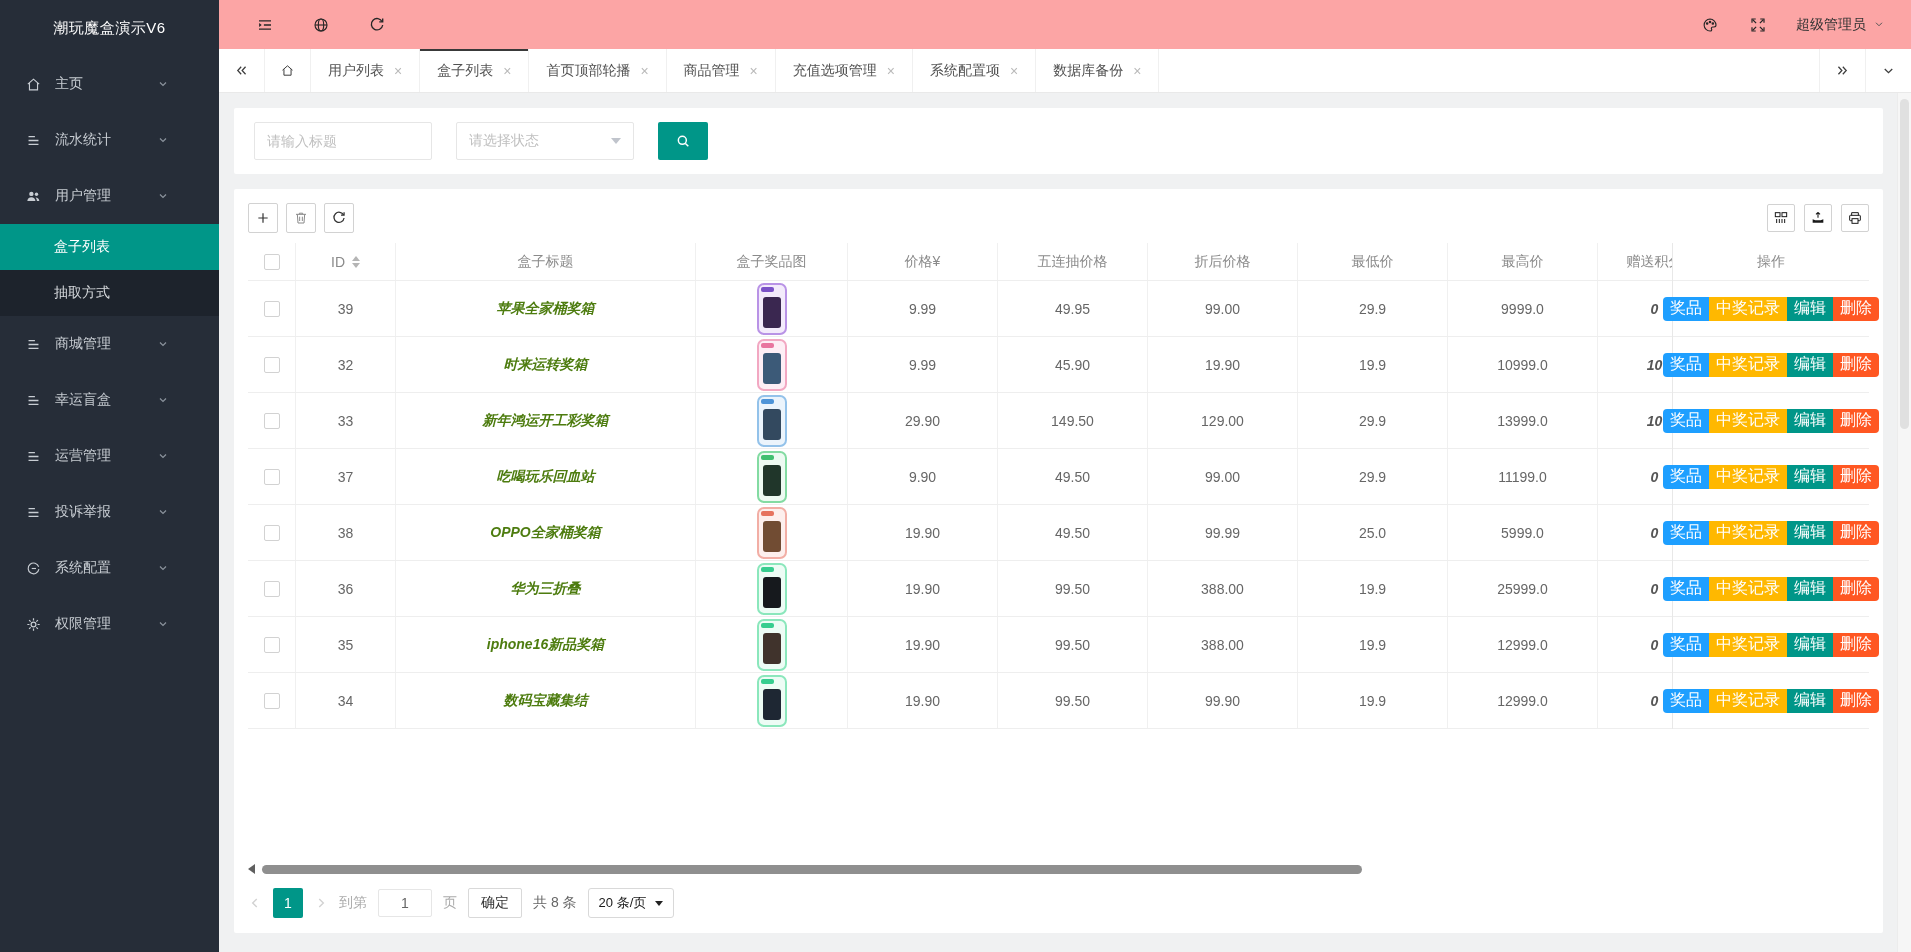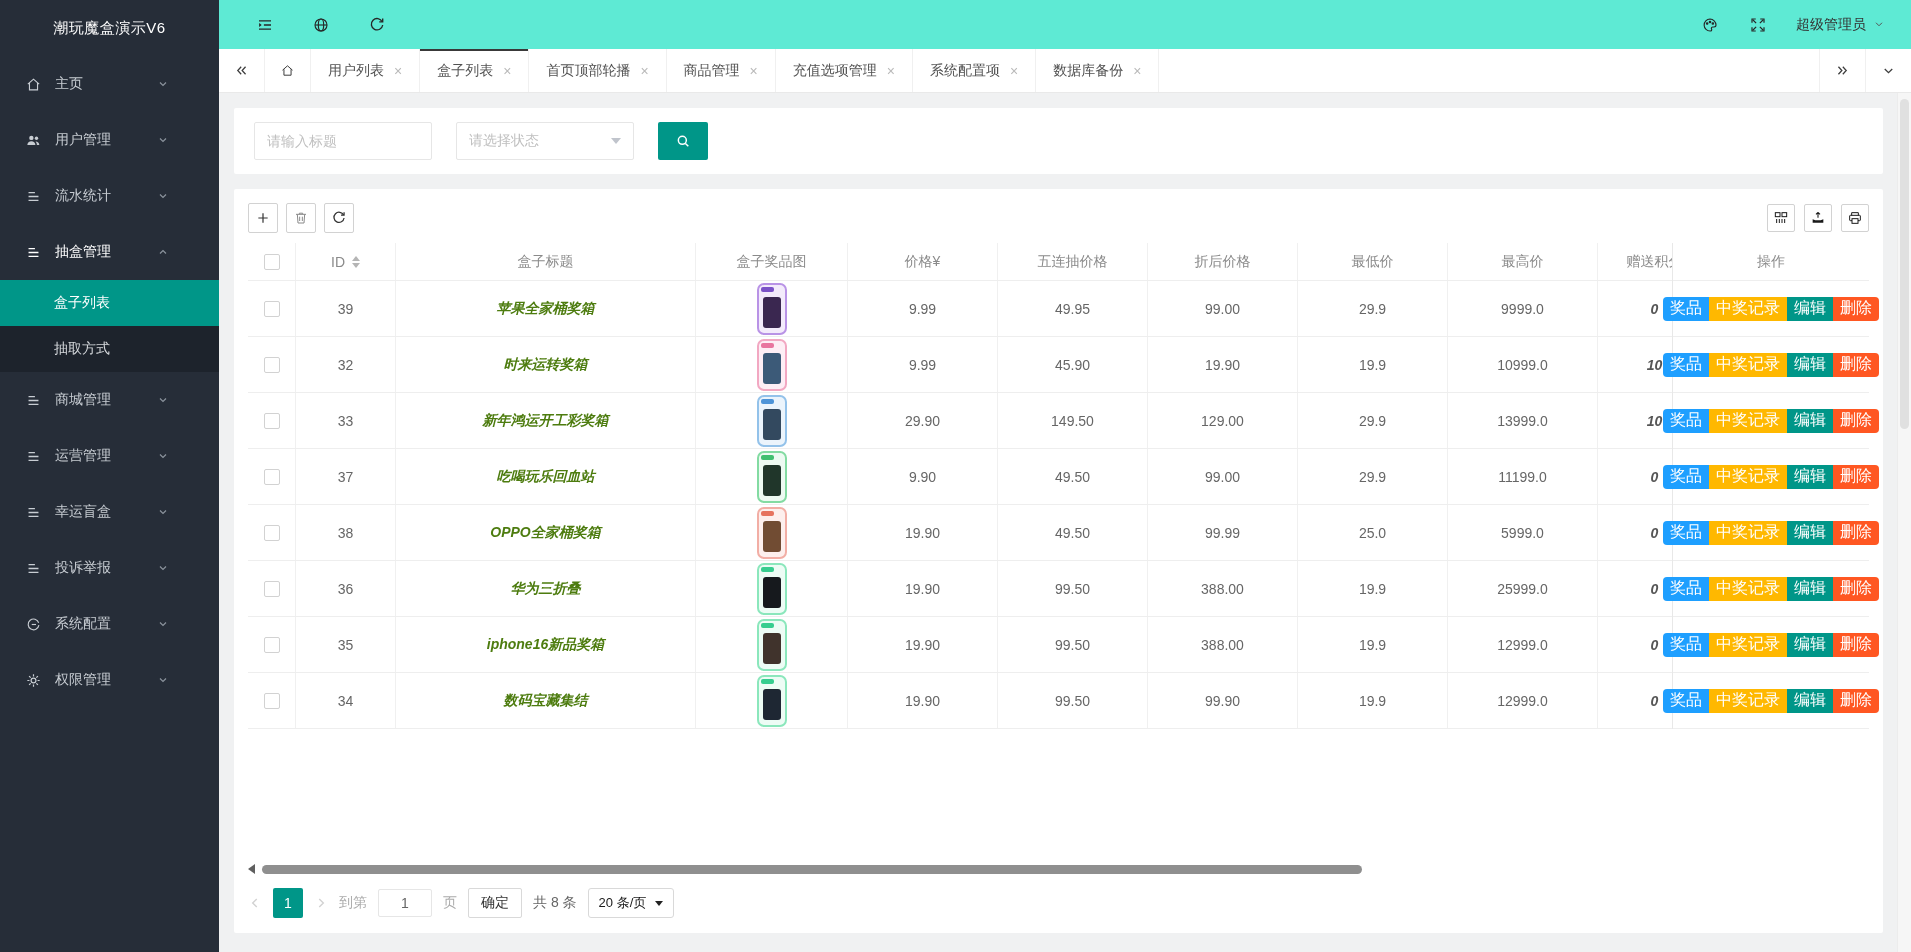--- a/index.html
+++ b/index.html
@@ -15,21 +15,21 @@
   .side-ico svg { width:17px; height:17px; }
   .side-caret { position:absolute; right:50px; display:inline-flex; color:#8b939d; }
   .side-caret svg { width:12px; height:12px; }
   .side-sub { background:#1d232c; }
   .side-sub-item { height:46px; display:flex; align-items:center; padding-left:54px; font-size:14px; color:#d5d8dc; cursor:pointer; }
   .side-sub-item.active { background:#009688; color:#fff; }
 
   
   .main { flex:1; display:flex; flex-direction:column; min-width:0; }
 
-  .topbar { height:49px; background:#5eead4; display:flex; align-items:center; padding:0 26px 0 18px; }
+  .topbar { height:49px; background:#fca5a5; display:flex; align-items:center; padding:0 26px 0 18px; }
   .top-ico { width:56px; height:49px; display:flex; align-items:center; justify-content:center; color:#262626; cursor:pointer; }
   .top-ico svg { width:18px; height:18px; }
   .topbar .spacer { flex:1; }
   .top-right { width:48px; }
   .user { display:flex; align-items:center; gap:7px; margin-left:14px; font-size:14px; color:#333; cursor:pointer; }
   .user svg { width:12px; height:12px; color:#555; }
 
   .tabbar { height:44px; background:#fff; border-bottom:1px solid #e9e9e9; display:flex; align-items:stretch; }
   .tab-ctrl { width:46px; display:flex; align-items:center; justify-content:center; border-right:1px solid #f0f0f0; color:#3d3d3d; cursor:pointer; }
   .tab-ctrl.bl { border-right:none; border-left:1px solid #f0f0f0; }
@@ -117,101 +117,88 @@
           </span>
           <span class="side-label">主页</span>
           <span class="side-caret">
             <svg viewBox="0 0 24 24" fill="none" stroke="currentColor" stroke-width="2.4">
               <path d="M6 9l6 6 6-6"></path>
             </svg>
           </span>
         </div>
         <div class="side-item">
           <span class="side-ico">
+            <svg viewBox="0 0 24 24" fill="none" stroke="currentColor" stroke-width="1.8">
+              <path d="M5 6.5h9M5 12h14M5 17.5h14"></path>
+            </svg>
+          </span>
+          <span class="side-label">流水统计</span>
+          <span class="side-caret">
+            <svg viewBox="0 0 24 24" fill="none" stroke="currentColor" stroke-width="2.4">
+              <path d="M6 9l6 6 6-6"></path>
+            </svg>
+          </span>
+        </div>
+        <div class="side-item">
+          <span class="side-ico">
             <svg viewBox="0 0 24 24" fill="currentColor" stroke="none">
               <circle cx="9" cy="8.3" r="3.1"></circle>
               <path d="M3.3 18.3c0-3.2 2.6-5.2 5.7-5.2s5.7 2 5.7 5.2z"></path>
               <circle cx="16.2" cy="8.8" r="2.4"></circle>
               <path d="M14.9 13.4c2.9.2 5.3 2 5.3 4.9h-3.4c0-2-.8-3.8-1.9-4.9z"></path>
             </svg>
           </span>
           <span class="side-label">用户管理</span>
           <span class="side-caret">
             <svg viewBox="0 0 24 24" fill="none" stroke="currentColor" stroke-width="2.4">
               <path d="M6 9l6 6 6-6"></path>
             </svg>
           </span>
         </div>
+        <div class="side-sub">
+          <div class="side-sub-item active">
+            <span>盒子列表</span>
+          </div>
+          <div class="side-sub-item">
+            <span>抽取方式</span>
+          </div>
+        </div>
         <div class="side-item">
           <span class="side-ico">
             <svg viewBox="0 0 24 24" fill="none" stroke="currentColor" stroke-width="1.8">
               <path d="M5 6.5h9M5 12h14M5 17.5h14"></path>
             </svg>
           </span>
-          <span class="side-label">流水统计</span>
+          <span class="side-label">商城管理</span>
           <span class="side-caret">
             <svg viewBox="0 0 24 24" fill="none" stroke="currentColor" stroke-width="2.4">
               <path d="M6 9l6 6 6-6"></path>
             </svg>
           </span>
-        </div>
-        <div class="side-item open">
-          <span class="side-ico">
-            <svg viewBox="0 0 24 24" fill="none" stroke="currentColor" stroke-width="1.8">
-              <path d="M5 6.5h9M5 12h14M5 17.5h14"></path>
-            </svg>
-          </span>
-          <span class="side-label">抽盒管理</span>
-          <span class="side-caret">
-            <svg viewBox="0 0 24 24" fill="none" stroke="currentColor" stroke-width="2.4">
-              <path d="M6 15l6-6 6 6"></path>
-            </svg>
-          </span>
-        </div>
-        <div class="side-sub">
-          <div class="side-sub-item active">
-            <span>盒子列表</span>
-          </div>
-          <div class="side-sub-item">
-            <span>抽取方式</span>
-          </div>
         </div>
         <div class="side-item">
           <span class="side-ico">
             <svg viewBox="0 0 24 24" fill="none" stroke="currentColor" stroke-width="1.8">
               <path d="M5 6.5h9M5 12h14M5 17.5h14"></path>
             </svg>
           </span>
-          <span class="side-label">商城管理</span>
+          <span class="side-label">幸运盲盒</span>
           <span class="side-caret">
             <svg viewBox="0 0 24 24" fill="none" stroke="currentColor" stroke-width="2.4">
               <path d="M6 9l6 6 6-6"></path>
             </svg>
           </span>
         </div>
         <div class="side-item">
           <span class="side-ico">
             <svg viewBox="0 0 24 24" fill="none" stroke="currentColor" stroke-width="1.8">
               <path d="M5 6.5h9M5 12h14M5 17.5h14"></path>
             </svg>
           </span>
           <span class="side-label">运营管理</span>
-          <span class="side-caret">
-            <svg viewBox="0 0 24 24" fill="none" stroke="currentColor" stroke-width="2.4">
-              <path d="M6 9l6 6 6-6"></path>
-            </svg>
-          </span>
-        </div>
-        <div class="side-item">
-          <span class="side-ico">
-            <svg viewBox="0 0 24 24" fill="none" stroke="currentColor" stroke-width="1.8">
-              <path d="M5 6.5h9M5 12h14M5 17.5h14"></path>
-            </svg>
-          </span>
-          <span class="side-label">幸运盲盒</span>
           <span class="side-caret">
             <svg viewBox="0 0 24 24" fill="none" stroke="currentColor" stroke-width="2.4">
               <path d="M6 9l6 6 6-6"></path>
             </svg>
           </span>
         </div>
         <div class="side-item">
           <span class="side-ico">
             <svg viewBox="0 0 24 24" fill="none" stroke="currentColor" stroke-width="1.8">
               <path d="M5 6.5h9M5 12h14M5 17.5h14"></path>

